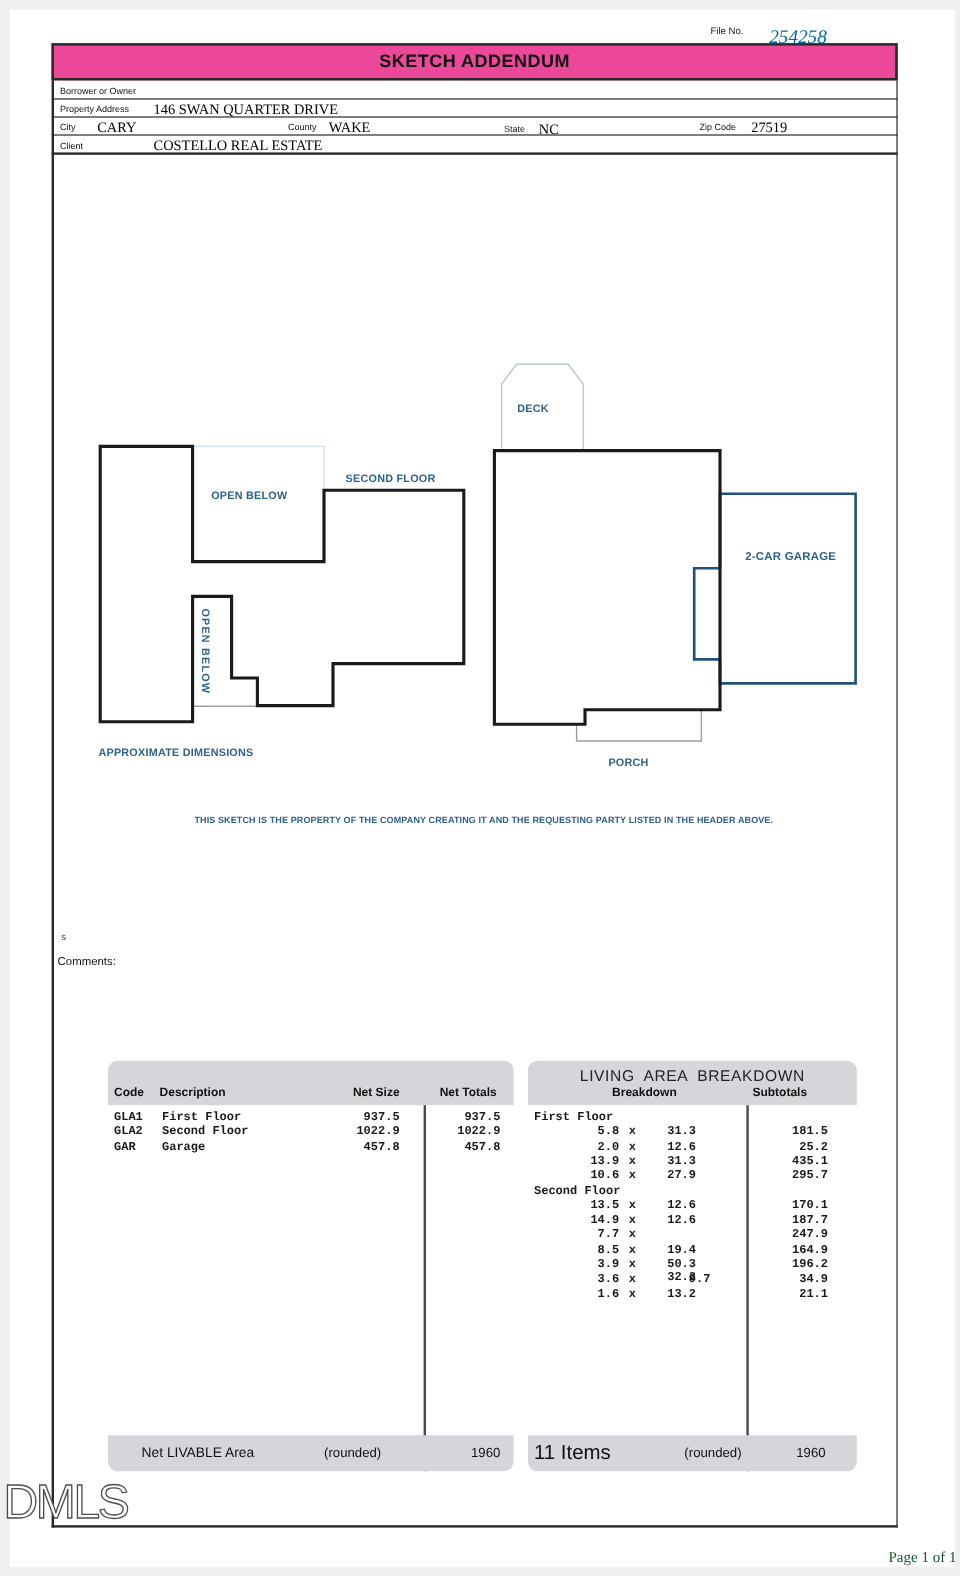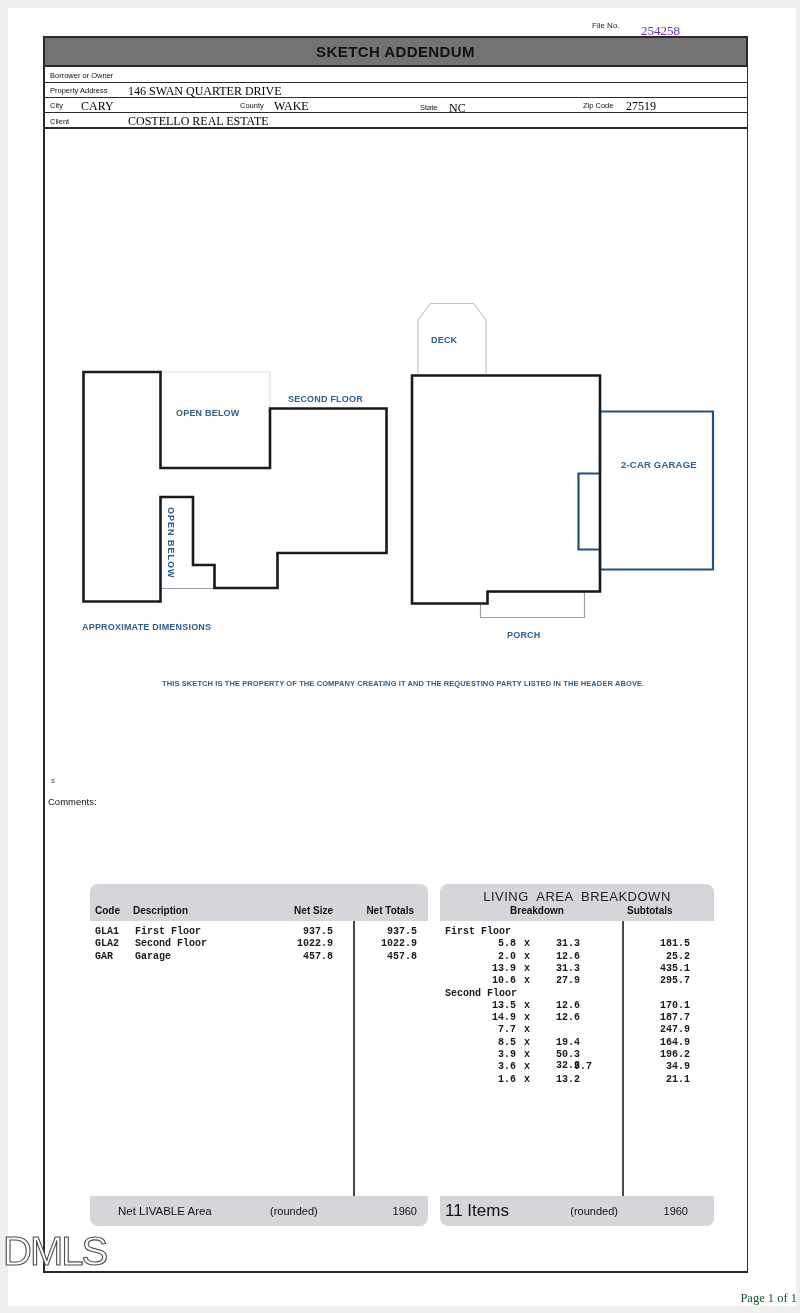--- a/index.html
+++ b/index.html
@@ -6,25 +6,25 @@
   body{
     width:800px;height:1313px;position:relative;overflow:hidden;
     background:#efefef;
     font-family:"Liberation Sans",sans-serif;
     -webkit-font-smoothing:antialiased;
   }
   .abs{position:absolute;}
   .sheet{left:8px;top:8px;width:788px;height:1298px;background:#ffffff;}
   
   .fileno-label{left:592px;top:21px;font-size:8px;color:#222;}
-  .fileno-value{left:641px;top:23px;font-size:13px;font-family:"Liberation Serif",serif;color:#6d28d9;}
+  .fileno-value{left:641px;top:23px;font-size:16px;font-family:"Liberation Serif",serif;color:#0369a1;font-style:italic;}
   
   .frame{left:43px;top:36px;width:705px;height:1237px;
          border-left:2px solid #2a2a2a;border-right:1.5px solid #2a2a2a;border-bottom:2px solid #2a2a2a;box-sizing:border-box;}
-  .titlebox{left:43px;top:36px;width:705px;height:31px;background:#737373;
+  .titlebox{left:43px;top:36px;width:705px;height:31px;background:#ec4899;
             border:2px solid #2a2a2a;box-sizing:border-box;
             display:flex;align-items:center;justify-content:center;}
   .titlebox span{font-size:15px;font-weight:bold;letter-spacing:.4px;color:#111;}
   .hline{left:43px;width:705px;height:1px;background:#2a2a2a;}
   .hline.thick{height:2px;}
   .flabel{font-size:7.5px;color:#111;}
   .fvalue{font-family:"Liberation Serif",serif;font-size:12px;color:#000;white-space:nowrap;}
   
   svg{position:absolute;left:0;top:0;}
   .sk-label{font-size:9px;font-weight:600;color:#2d5f8f;letter-spacing:.2px;white-space:nowrap;}

